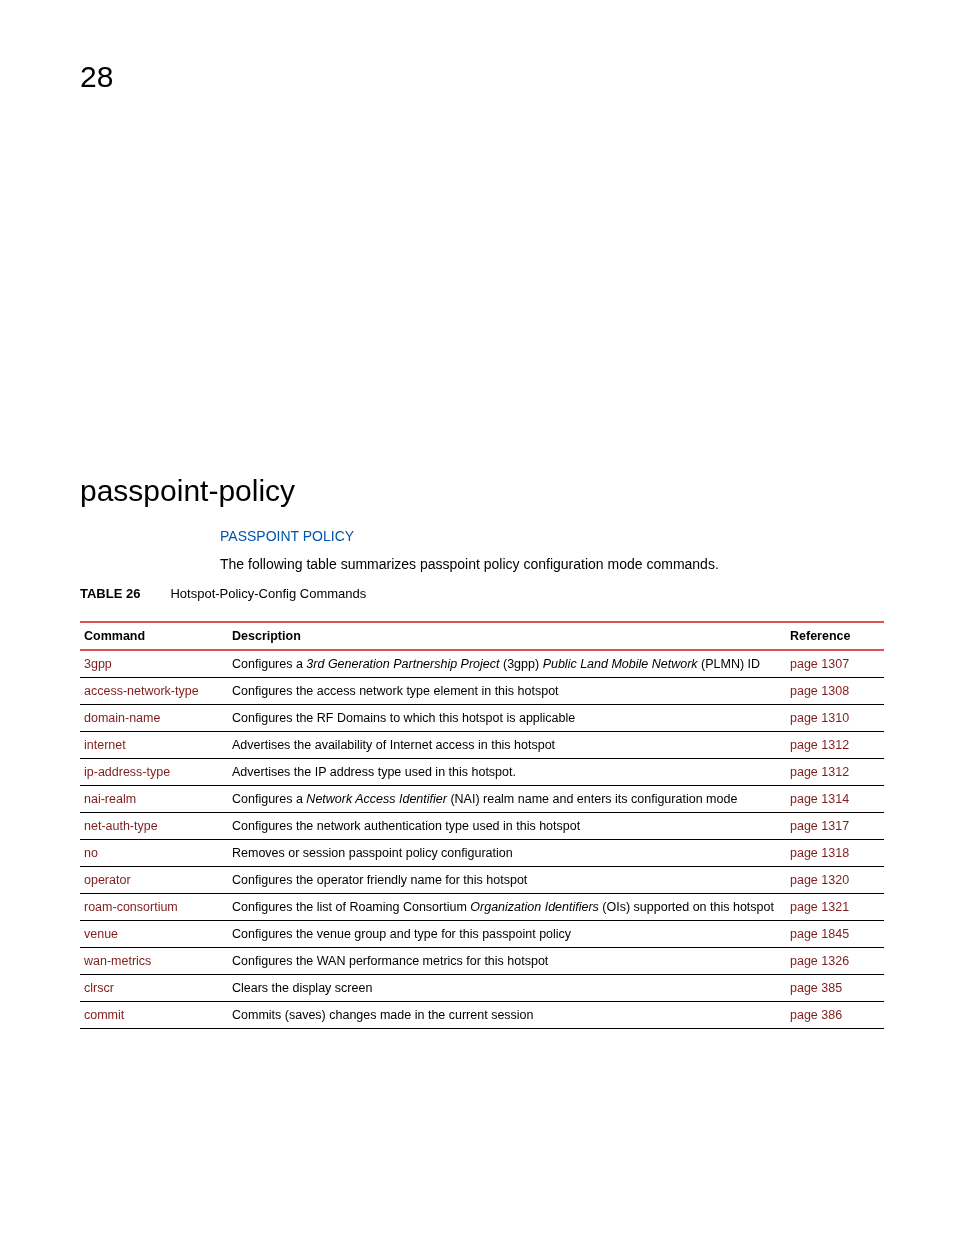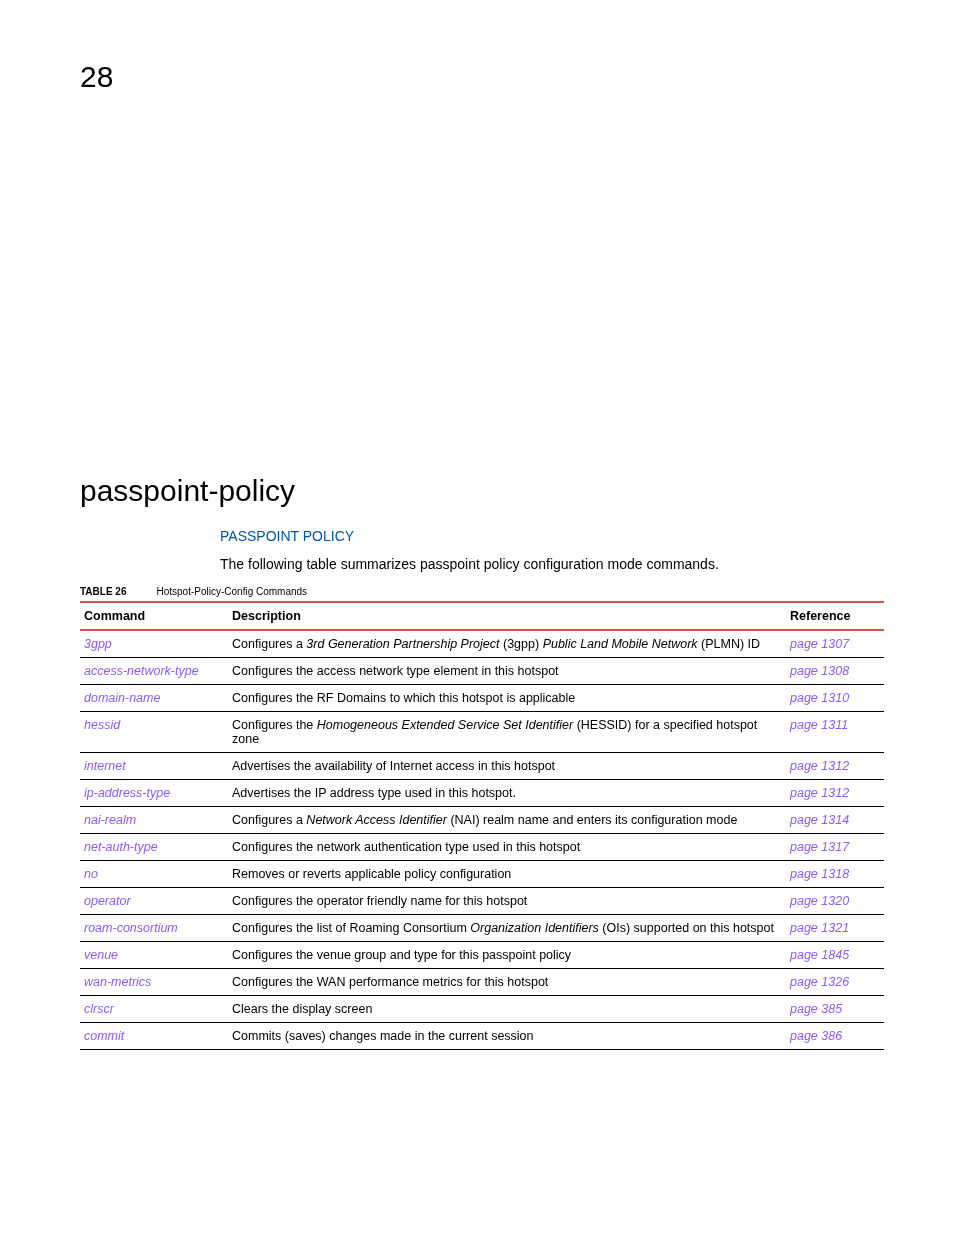--- a/index.html
+++ b/index.html
@@ -31,22 +31,22 @@
     font-size: 14px;
     margin-left: 140px;
     margin-bottom: 12px;
   }
   .intro {
     font-size: 14px;
     margin-left: 140px;
     margin-bottom: 14px;
   }
   .table-caption {
-    font-size: 10px;
-    margin-bottom: 4px;
+    font-size: 13px;
+    margin-bottom: 20px;
   }
   .table-caption b {
     font-family: Arial, sans-serif;
   }
   table {
     width: 100%;
     border-collapse: collapse;
     font-size: 12.5px;
   }
   thead tr {
@@ -67,22 +67,21 @@
     padding: 6px 4px;
     vertical-align: top;
   }
   td.cmd {
     width: 140px;
   }
   td.ref {
     width: 90px;
   }
   .link {
-    color: #8b5cf6;
-    font-style: italic;
+    color: #7f1d1d;
   }
   .plain-italic {
     font-style: italic;
   }
   .caption-gap {
     display: inline-block;
     width: 30px;
   }
 </style>
 </head>
@@ -120,25 +119,20 @@
           <td class="cmd"><span class="link">access-network-type</span></td>
           <td>Configures the access network type element in this hotspot</td>
           <td class="ref"><span class="link">page 1308</span></td>
         </tr>
         <tr>
           <td class="cmd"><span class="link">domain-name</span></td>
           <td>Configures the RF Domains to which this hotspot is applicable</td>
           <td class="ref"><span class="link">page 1310</span></td>
         </tr>
         <tr>
-          <td class="cmd"><span class="link">hessid</span></td>
-          <td>Configures the <span class="plain-italic">Homogeneous Extended Service Set Identifier</span> (HESSID) for a specified hotspot zone</td>
-          <td class="ref"><span class="link">page 1311</span></td>
-        </tr>
-        <tr>
           <td class="cmd"><span class="link">internet</span></td>
           <td>Advertises the availability of Internet access in this hotspot</td>
           <td class="ref"><span class="link">page 1312</span></td>
         </tr>
         <tr>
           <td class="cmd"><span class="link">ip-address-type</span></td>
           <td>Advertises the IP address type used in this hotspot.</td>
           <td class="ref"><span class="link">page 1312</span></td>
         </tr>
         <tr>
@@ -146,21 +140,21 @@
           <td>Configures a <span class="plain-italic">Network Access Identifier</span> (NAI) realm name and enters its configuration mode</td>
           <td class="ref"><span class="link">page 1314</span></td>
         </tr>
         <tr>
           <td class="cmd"><span class="link">net-auth-type</span></td>
           <td>Configures the network authentication type used in this hotspot</td>
           <td class="ref"><span class="link">page 1317</span></td>
         </tr>
         <tr>
           <td class="cmd"><span class="link">no</span></td>
-          <td>Removes or reverts applicable policy configuration</td>
+          <td>Removes or session passpoint policy configuration</td>
           <td class="ref"><span class="link">page 1318</span></td>
         </tr>
         <tr>
           <td class="cmd"><span class="link">operator</span></td>
           <td>Configures the operator friendly name for this hotspot</td>
           <td class="ref"><span class="link">page 1320</span></td>
         </tr>
         <tr>
           <td class="cmd"><span class="link">roam-consortium</span></td>
           <td>Configures the list of Roaming Consortium <span class="plain-italic">Organization Identifiers</span> (OIs) supported on this hotspot</td>

